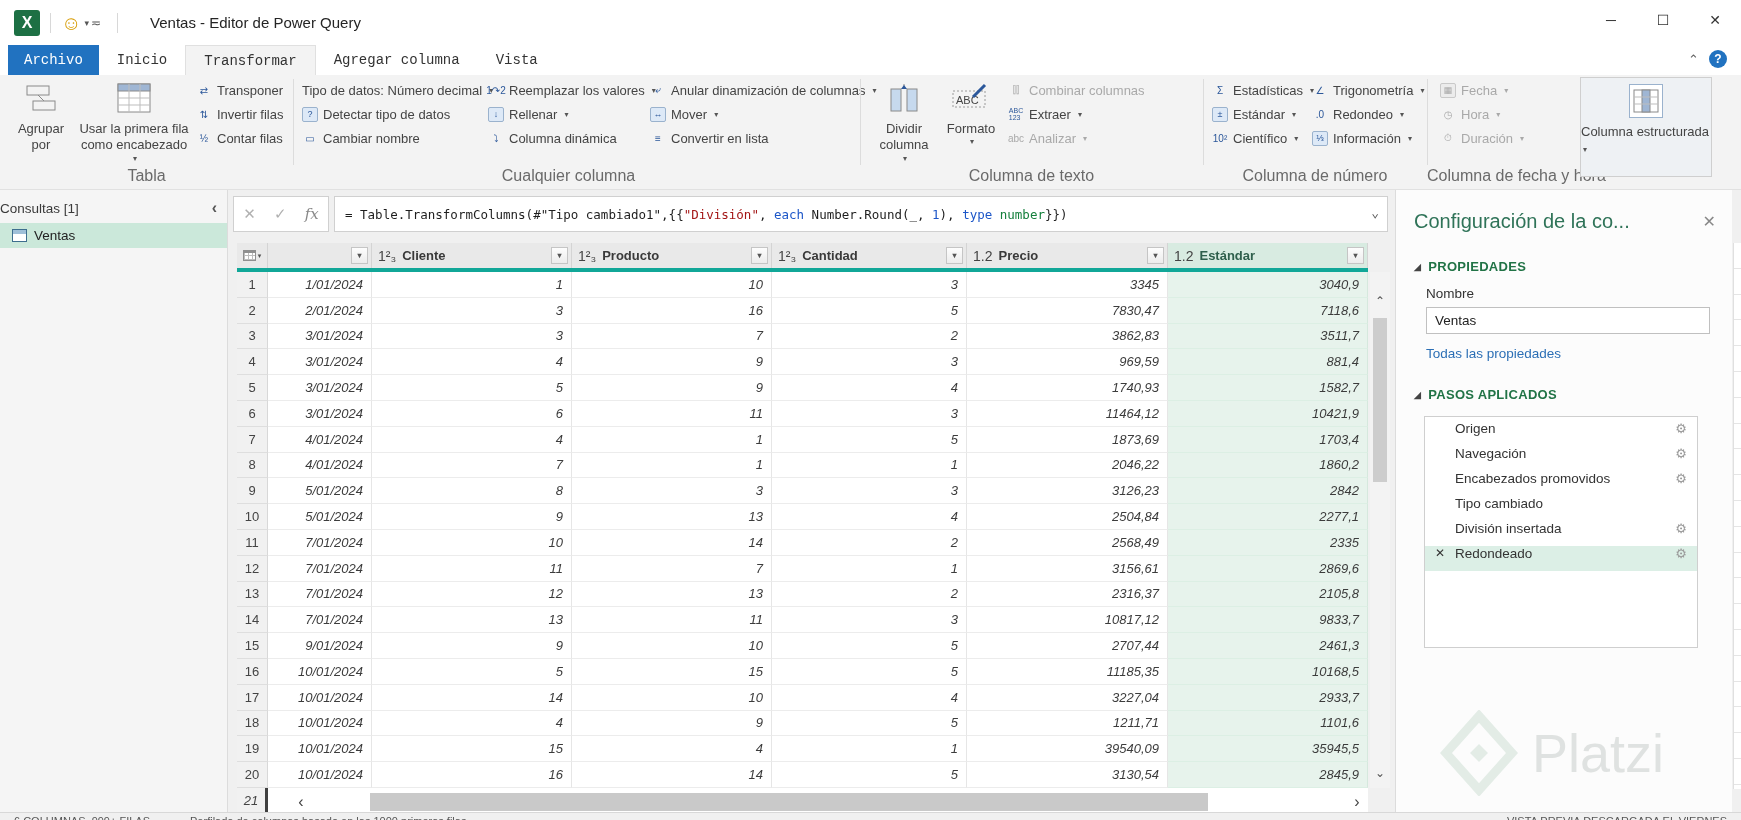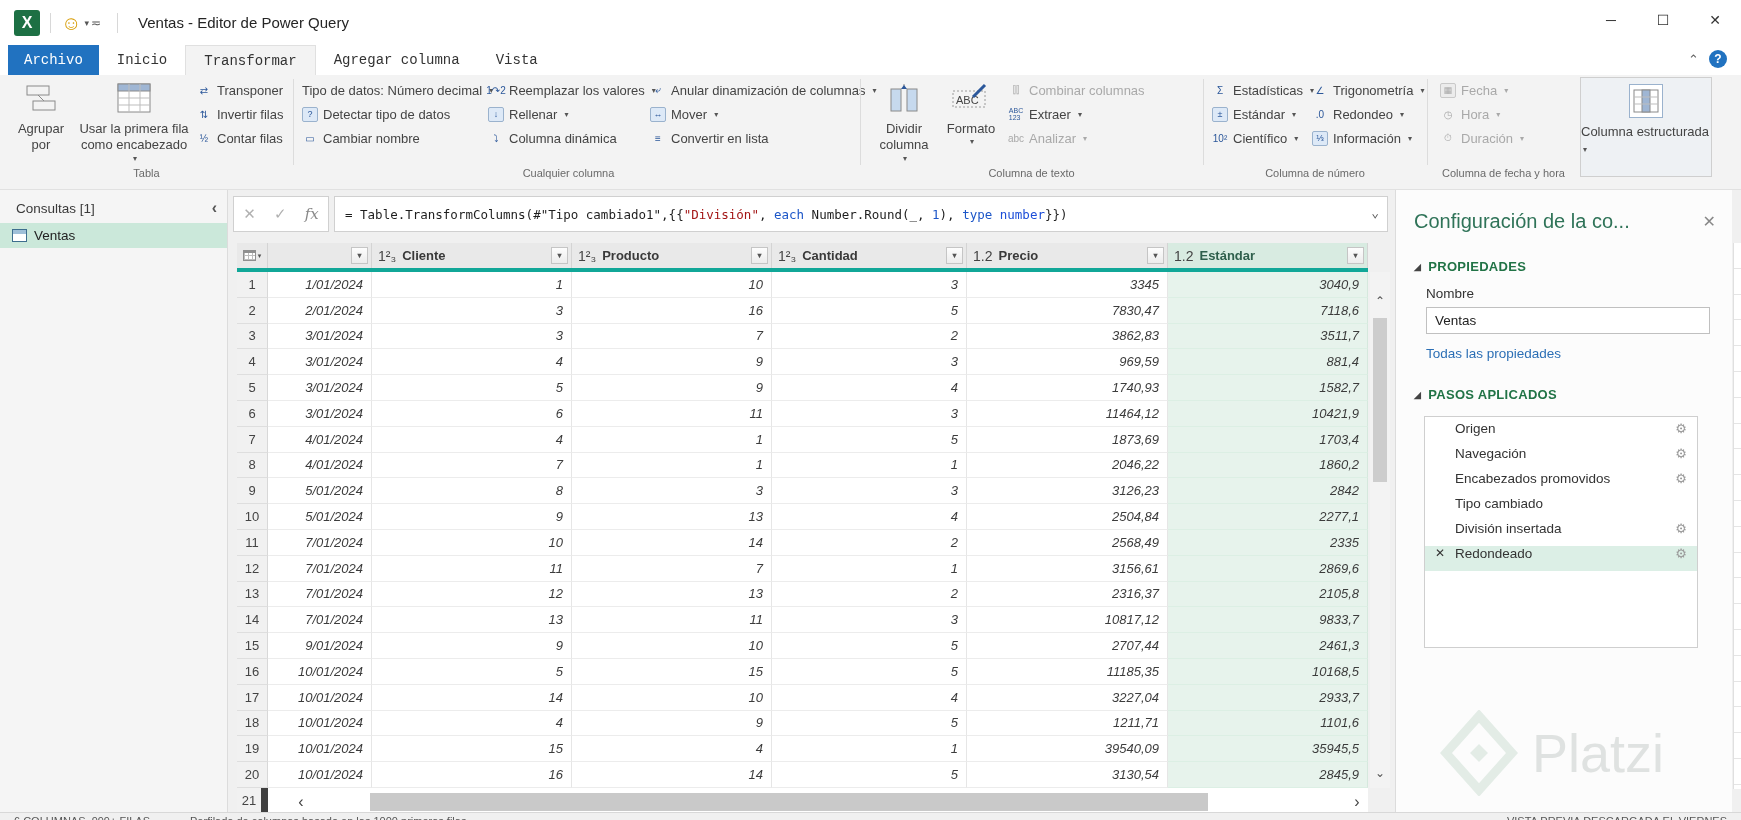--- a/index.html
+++ b/index.html
@@ -6,61 +6,61 @@
   html,body { width:1741px; height:820px; overflow:hidden; font-family:"Liberation Sans",sans-serif; background:#fff; }
   #app { position:relative; width:1741px; height:820px; background:#f0f0f0; overflow:hidden; }
 
   
   .titlebar { position:absolute; left:0; top:0; width:100%; height:45px; background:#fff; display:flex; align-items:center; }
   .xl-icon { width:26px; height:26px; margin-left:14px; background:#1d7044; border-radius:3px; color:#fff; font-weight:bold; font-size:16px; display:flex; align-items:center; justify-content:center; }
   .tb-sep { width:1px; height:20px; background:#d8d8d8; margin:0 10px; }
   .smiley { font-size:20px; color:#d79b00; line-height:1; }
   .tb-caret { font-size:9px; color:#555; margin:0 2px 0 3px; }
   .qat-customize { font-size:12px; color:#555; margin-right:6px; }
-  .win-title { font-size:15px; color:#252525; margin-left:10px; }
+  .win-title { font-size:15px; color:#252525; margin-left:22px; }
   .win-controls { position:absolute; right:0; top:0; height:40px; display:flex; }
   .win-btn { width:52px; height:40px; display:flex; align-items:center; justify-content:center; font-size:14px; color:#333; }
 
   
   .tabrow { position:absolute; left:0; top:45px; width:100%; height:30px; background:#fff; display:flex; align-items:flex-end; }
   .tab { padding:6px 18px; font-size:14px; color:#333; height:30px; display:flex; align-items:center;font-family:Liberation Mono, monospace; }
   .tab.archivo { background:#2172c0; color:#fff; margin-left:8px; padding:6px 16px; }
   .tab.active { background:#f3f3f3; border:1px solid #e0e0e0; border-bottom:none; }
   .ribbon-right-icons { position:absolute; right:14px; top:50px; display:flex; gap:10px; align-items:center; }
   .collapse-ribbon { color:#666; font-size:13px; }
   .help-circle { width:18px; height:18px; border-radius:50%; background:#2172c0; color:#fff; font-size:12px; font-weight:bold; display:flex; align-items:center; justify-content:center; }
 
   
   .ribbon { position:absolute; left:0; top:75px; width:100%; height:115px; background:#f3f3f3; border-bottom:1px solid #e1e1e1; font-size:13px; color:#444; }
   .rib-divider { position:absolute; top:4px; width:1px; height:86px; background:#dcdcdc; }
-  .grp-label { position:absolute; top:92px; font-size:11px; color:#6a6a6a; text-align:center; white-space:nowrap; }
+  .grp-label { position:absolute; top:92px; font-size:16px; color:#6a6a6a; text-align:center; white-space:nowrap; }
   .bigbtn { position:absolute; top:4px; display:flex; flex-direction:column; align-items:center; text-align:center; line-height:1.25; }
   .bigbtn .bicon { height:38px; display:flex; align-items:center; justify-content:center; margin-bottom:4px; }
   .smallcol { position:absolute; top:6px; display:flex; flex-direction:column; gap:6px; }
   .sbtn { display:flex; align-items:center; gap:5px; white-space:nowrap; height:18px; }
   .sbtn .micon { width:16px; height:15px; display:flex; align-items:center; justify-content:center; font-size:10px; color:#2b579a; }
   .sbtn .micon.boxed { border:1px solid #9ab2cd; background:#dde9f7; font-size:9px; border-radius:2px; }
   .caret { font-size:8px; color:#555; margin-left:2px; }
   .disabled, .disabled .micon, .disabled .caret { color:#a9a9a9 !important; }
   .disabled .micon.boxed { border-color:#c9c9c9; background:#ececec; }
   .estruct-box { position:absolute; left:1580px; top:2px; width:132px; height:100px; border:1px solid #cfcfcf; background:#eef1f4; display:flex; flex-direction:column; align-items:center; padding-top:6px; }
   .estruct-icon { width:34px; height:34px; border:1px solid #9ab2cd; background:#fff; display:flex; align-items:center; justify-content:center; margin-bottom:6px; }
 
   
   .fbar { position:absolute; left:233px; top:196px; width:1155px; height:36px; display:flex; }
   .fbar-btns { width:96px; height:36px; background:#fff; border:1px solid #d0d0d0; display:flex; align-items:center; justify-content:space-around; margin-right:5px; }
   .fbtn { color:#b0b0b0; font-size:15px; }
   .fbtn.fx { font-style:italic; font-family:"DejaVu Serif",serif; color:#888; }
   .finput { flex:1; background:#fff; border:1px solid #d0d0d0; display:flex; align-items:center; padding:0 26px 0 10px; position:relative; font-family:"DejaVu Sans Mono",monospace; font-size:12.5px; white-space:pre; }
   .finput .fdrop { position:absolute; right:8px; top:8px; color:#555; font-size:13px; }
-  .tok-plain { color:#1e1e1e; } .tok-string { color:#a31515; } .tok-keyword { color:#1c56c8; } .tok-number { color:#1c56c8; } .tok-type { color:#1d4ed8; }
+  .tok-plain { color:#1e1e1e; } .tok-string { color:#a31515; } .tok-keyword { color:#1c56c8; } .tok-number { color:#1c56c8; } .tok-type { color:#15803d; }
 
   
   .qpane { position:absolute; left:0; top:190px; width:228px; height:622px; background:#f5f5f5; border-right:1px solid #dcdcdc; }
-  .qpane-head { display:flex; align-items:center; justify-content:space-between; padding:9px 10px 6px 16px; font-size:13.5px; color:#3a3a3a; }
+  .qpane-head { display:flex; align-items:center; justify-content:space-between; padding:9px 10px 6px 0; font-size:13.5px; color:#3a3a3a; }
   .qpane-collapse { color:#555; font-size:16px; font-weight:bold; }
   .qitem { display:flex; align-items:center; gap:7px; background:#cbe8da; padding:5px 12px; font-size:13.5px; color:#222; }
   .qicon { width:15px; height:13px; border:1px solid #3e6e8e; background:linear-gradient(#9fc0d8 4px, #fff 4px); position:relative; }
 
   
   .tablewrap { position:absolute; left:237px; top:243px; width:1131px; height:569px; background:#fff; overflow:hidden; }
   .trow { display:grid; grid-template-columns:31px 104px 200px 200px 195px 201px 200px; }
   .thead { height:25px; background:#e9e9e9; }
   .th { position:relative; display:flex; align-items:center; border-right:1px solid #d4d4d4; padding:0 22px 0 6px; font-size:13px; font-weight:bold; color:#3a3a3a; height:25px; }
   .th .typeicon { font-size:14px; font-weight:normal; color:#444; margin-right:6px; }
@@ -79,21 +79,21 @@
   .td.rownum { font-style:normal; justify-content:center; padding:0; background:#f1f1f1; color:#444; border-right:1px solid #d8d8d8; border-bottom:1px solid #dedede; }
   .td.sel { background:#e7f3ec; border-right:1px solid #d5e8dd; border-bottom:1px solid #dcefe4; }
 
   
   .vscroll { position:absolute; left:1370px; top:272px; width:20px; height:516px; background:#f3f3f3; }
   .vscroll .chev { position:absolute; left:0; width:20px; text-align:center; color:#555; font-size:12px; }
   .vthumb { position:absolute; left:3px; top:46px; width:14px; height:164px; background:#cdcdcd; }
   .hscroll { position:absolute; left:290px; top:792px; width:1078px; height:20px; display:flex; align-items:center; }
   .hscroll .chev { color:#444; font-size:16px; width:22px; text-align:center; }
   .hthumb { position:absolute; left:80px; top:1px; width:838px; height:18px; background:#c9c9c9; }
-  .overflow-rownum { position:absolute; left:237px; top:788px; width:31px; height:24px; background:#f1f1f1; border-right:7px solid #404040; display:flex; align-items:center; justify-content:center; font-size:13px; color:#444; overflow:hidden; }
+  .overflow-rownum { position:absolute; left:237px; top:788px; width:31px; height:24px; background:#f1f1f1; border-right:3px solid #404040; display:flex; align-items:center; justify-content:center; font-size:13px; color:#444; overflow:hidden;font-style:italic; }
 
   
   .spane { position:absolute; left:1395px; top:190px; width:337px; height:622px; background:#fcfcfc; border-left:1px solid #dcdcdc; }
   .spane-title { display:flex; justify-content:space-between; align-items:center; padding:20px 16px 0 18px; font-size:20px; color:#2f7358; }
   .spane-close { color:#888; font-size:16px; }
   .sec-head { display:flex; align-items:center; gap:7px; margin:26px 0 0 18px; font-size:13px; font-weight:bold; color:#217346; letter-spacing:.3px; }
   .sec-tri { font-size:9px; color:#444; }
   .name-label { margin:12px 0 0 30px; font-size:13.5px; color:#333; }
   .name-input { margin:6px 0 0 30px; width:284px; height:27px; border:1px solid #c0c0c0; background:#fff; font-size:13.5px; color:#222; display:flex; align-items:center; padding-left:8px; }
   .all-props { margin:12px 0 0 30px; font-size:13.5px; color:#2c6fb5; }

